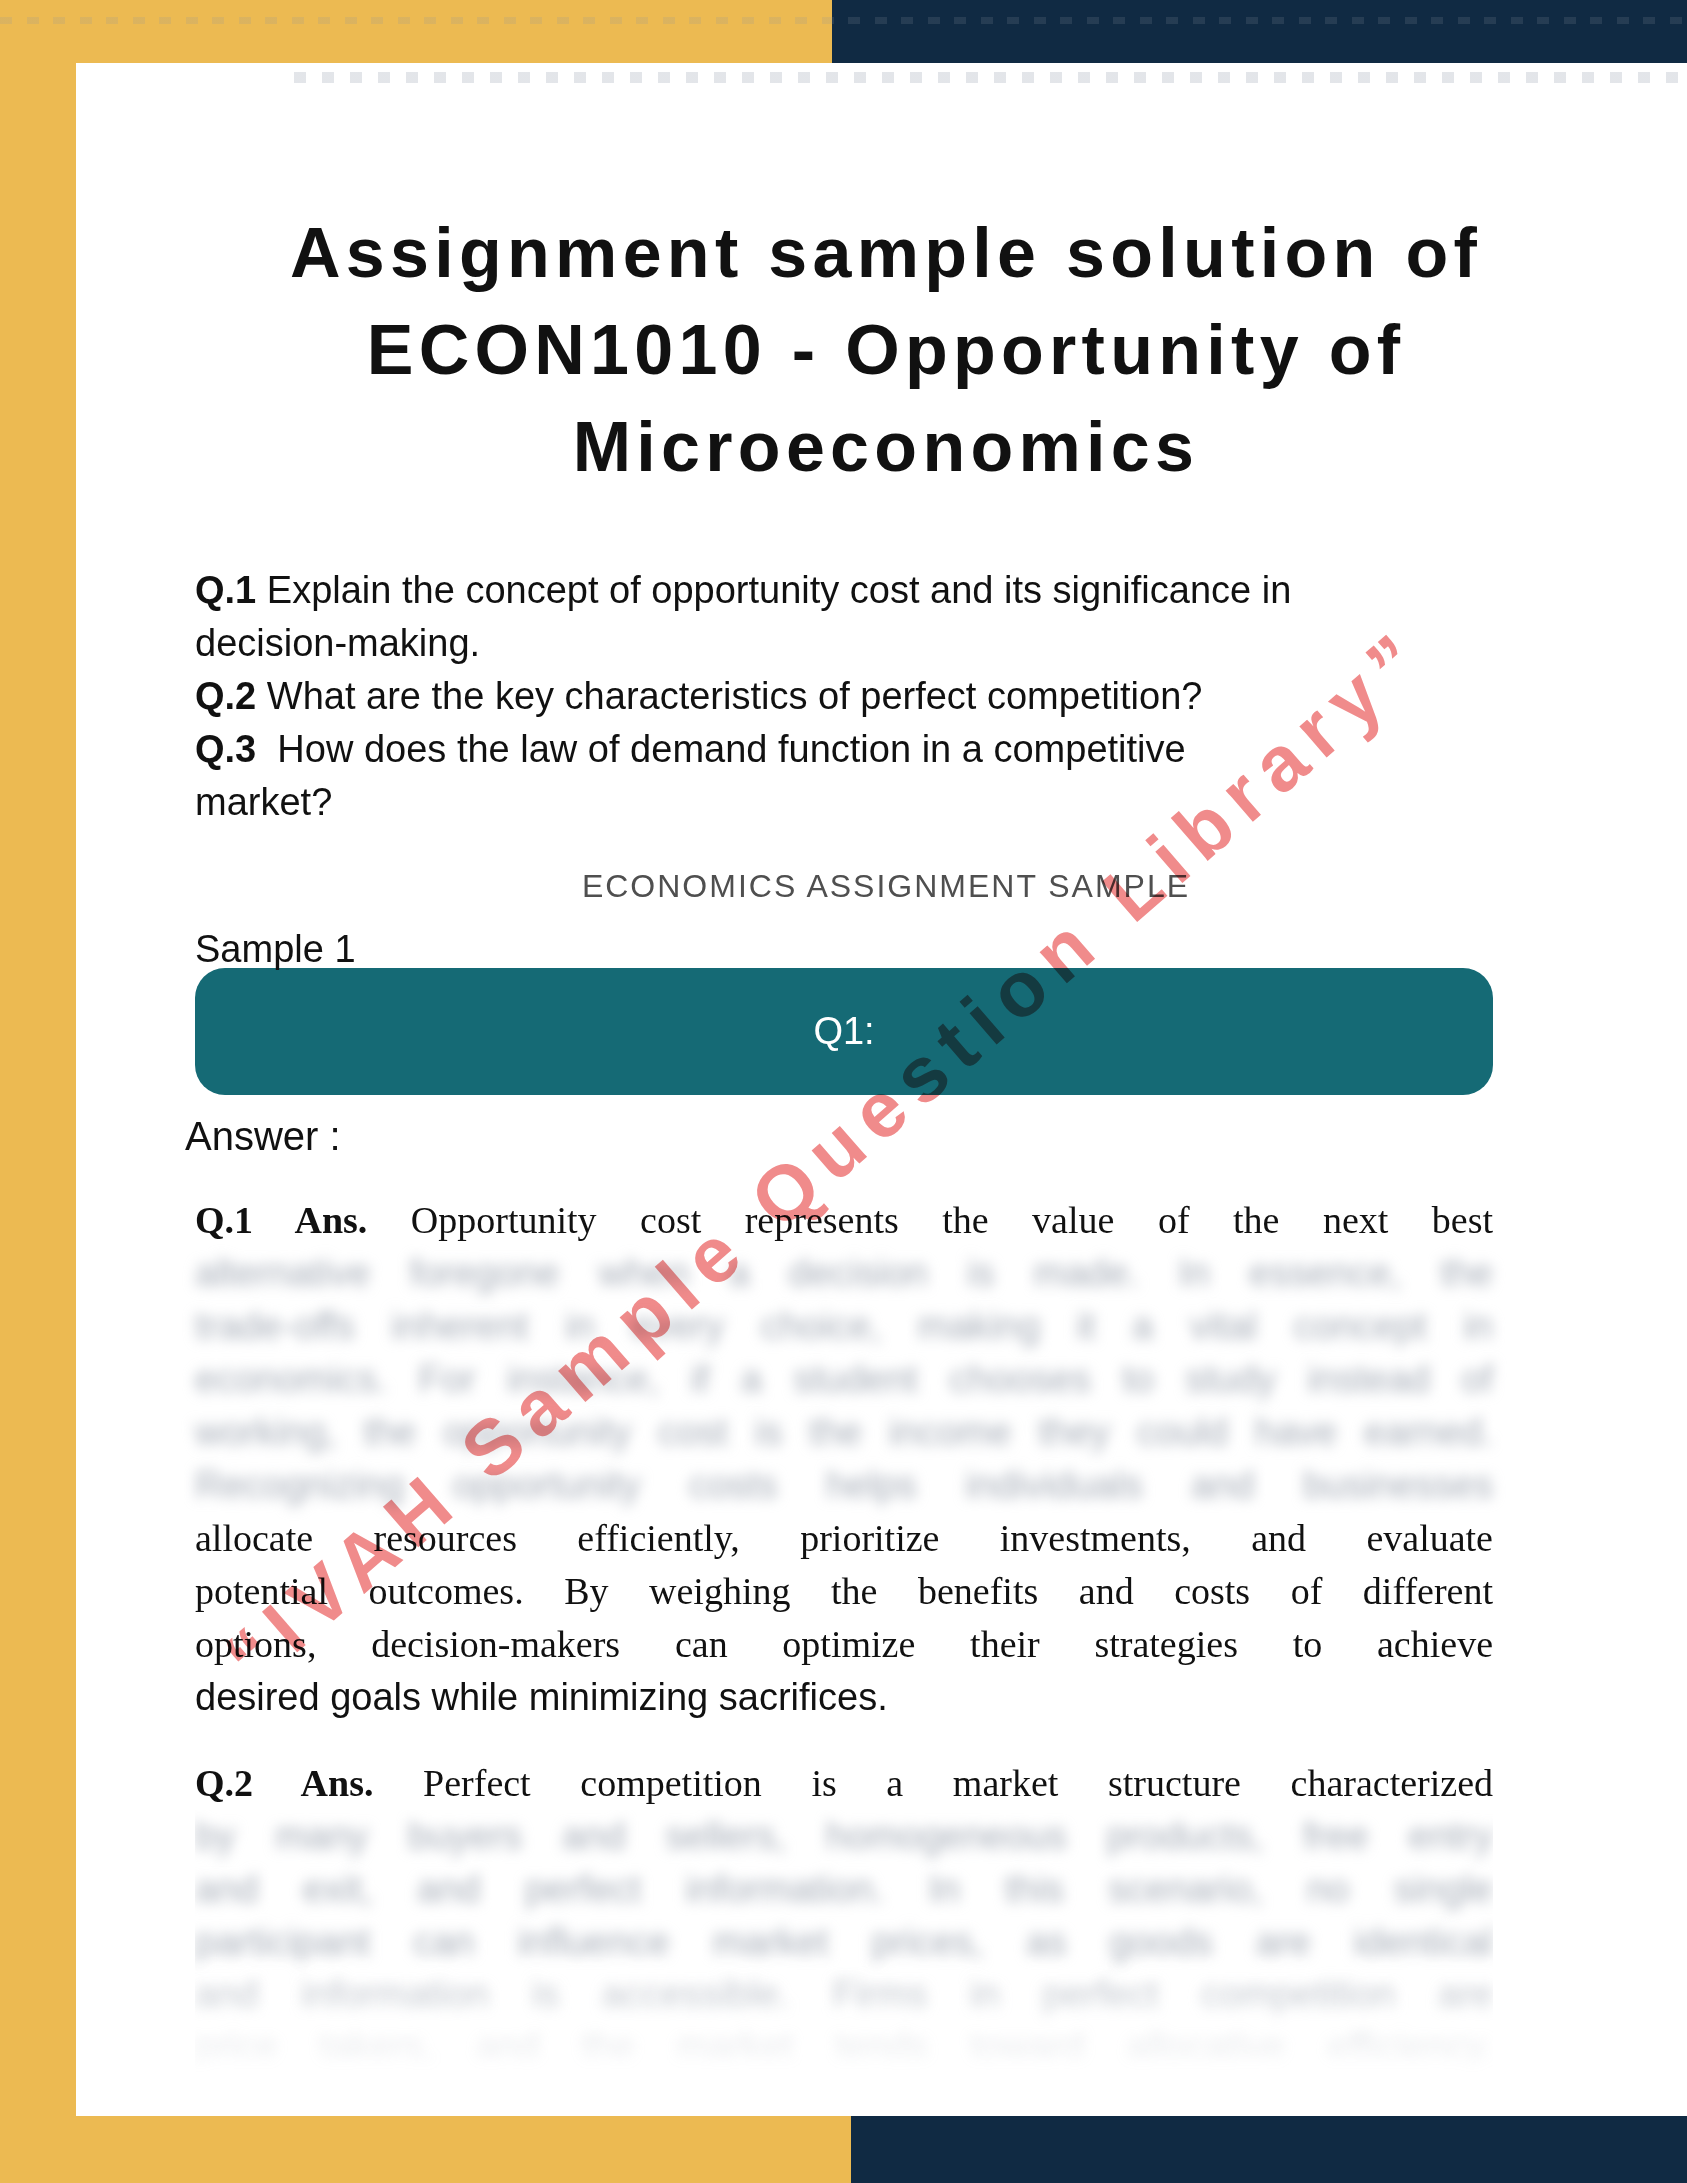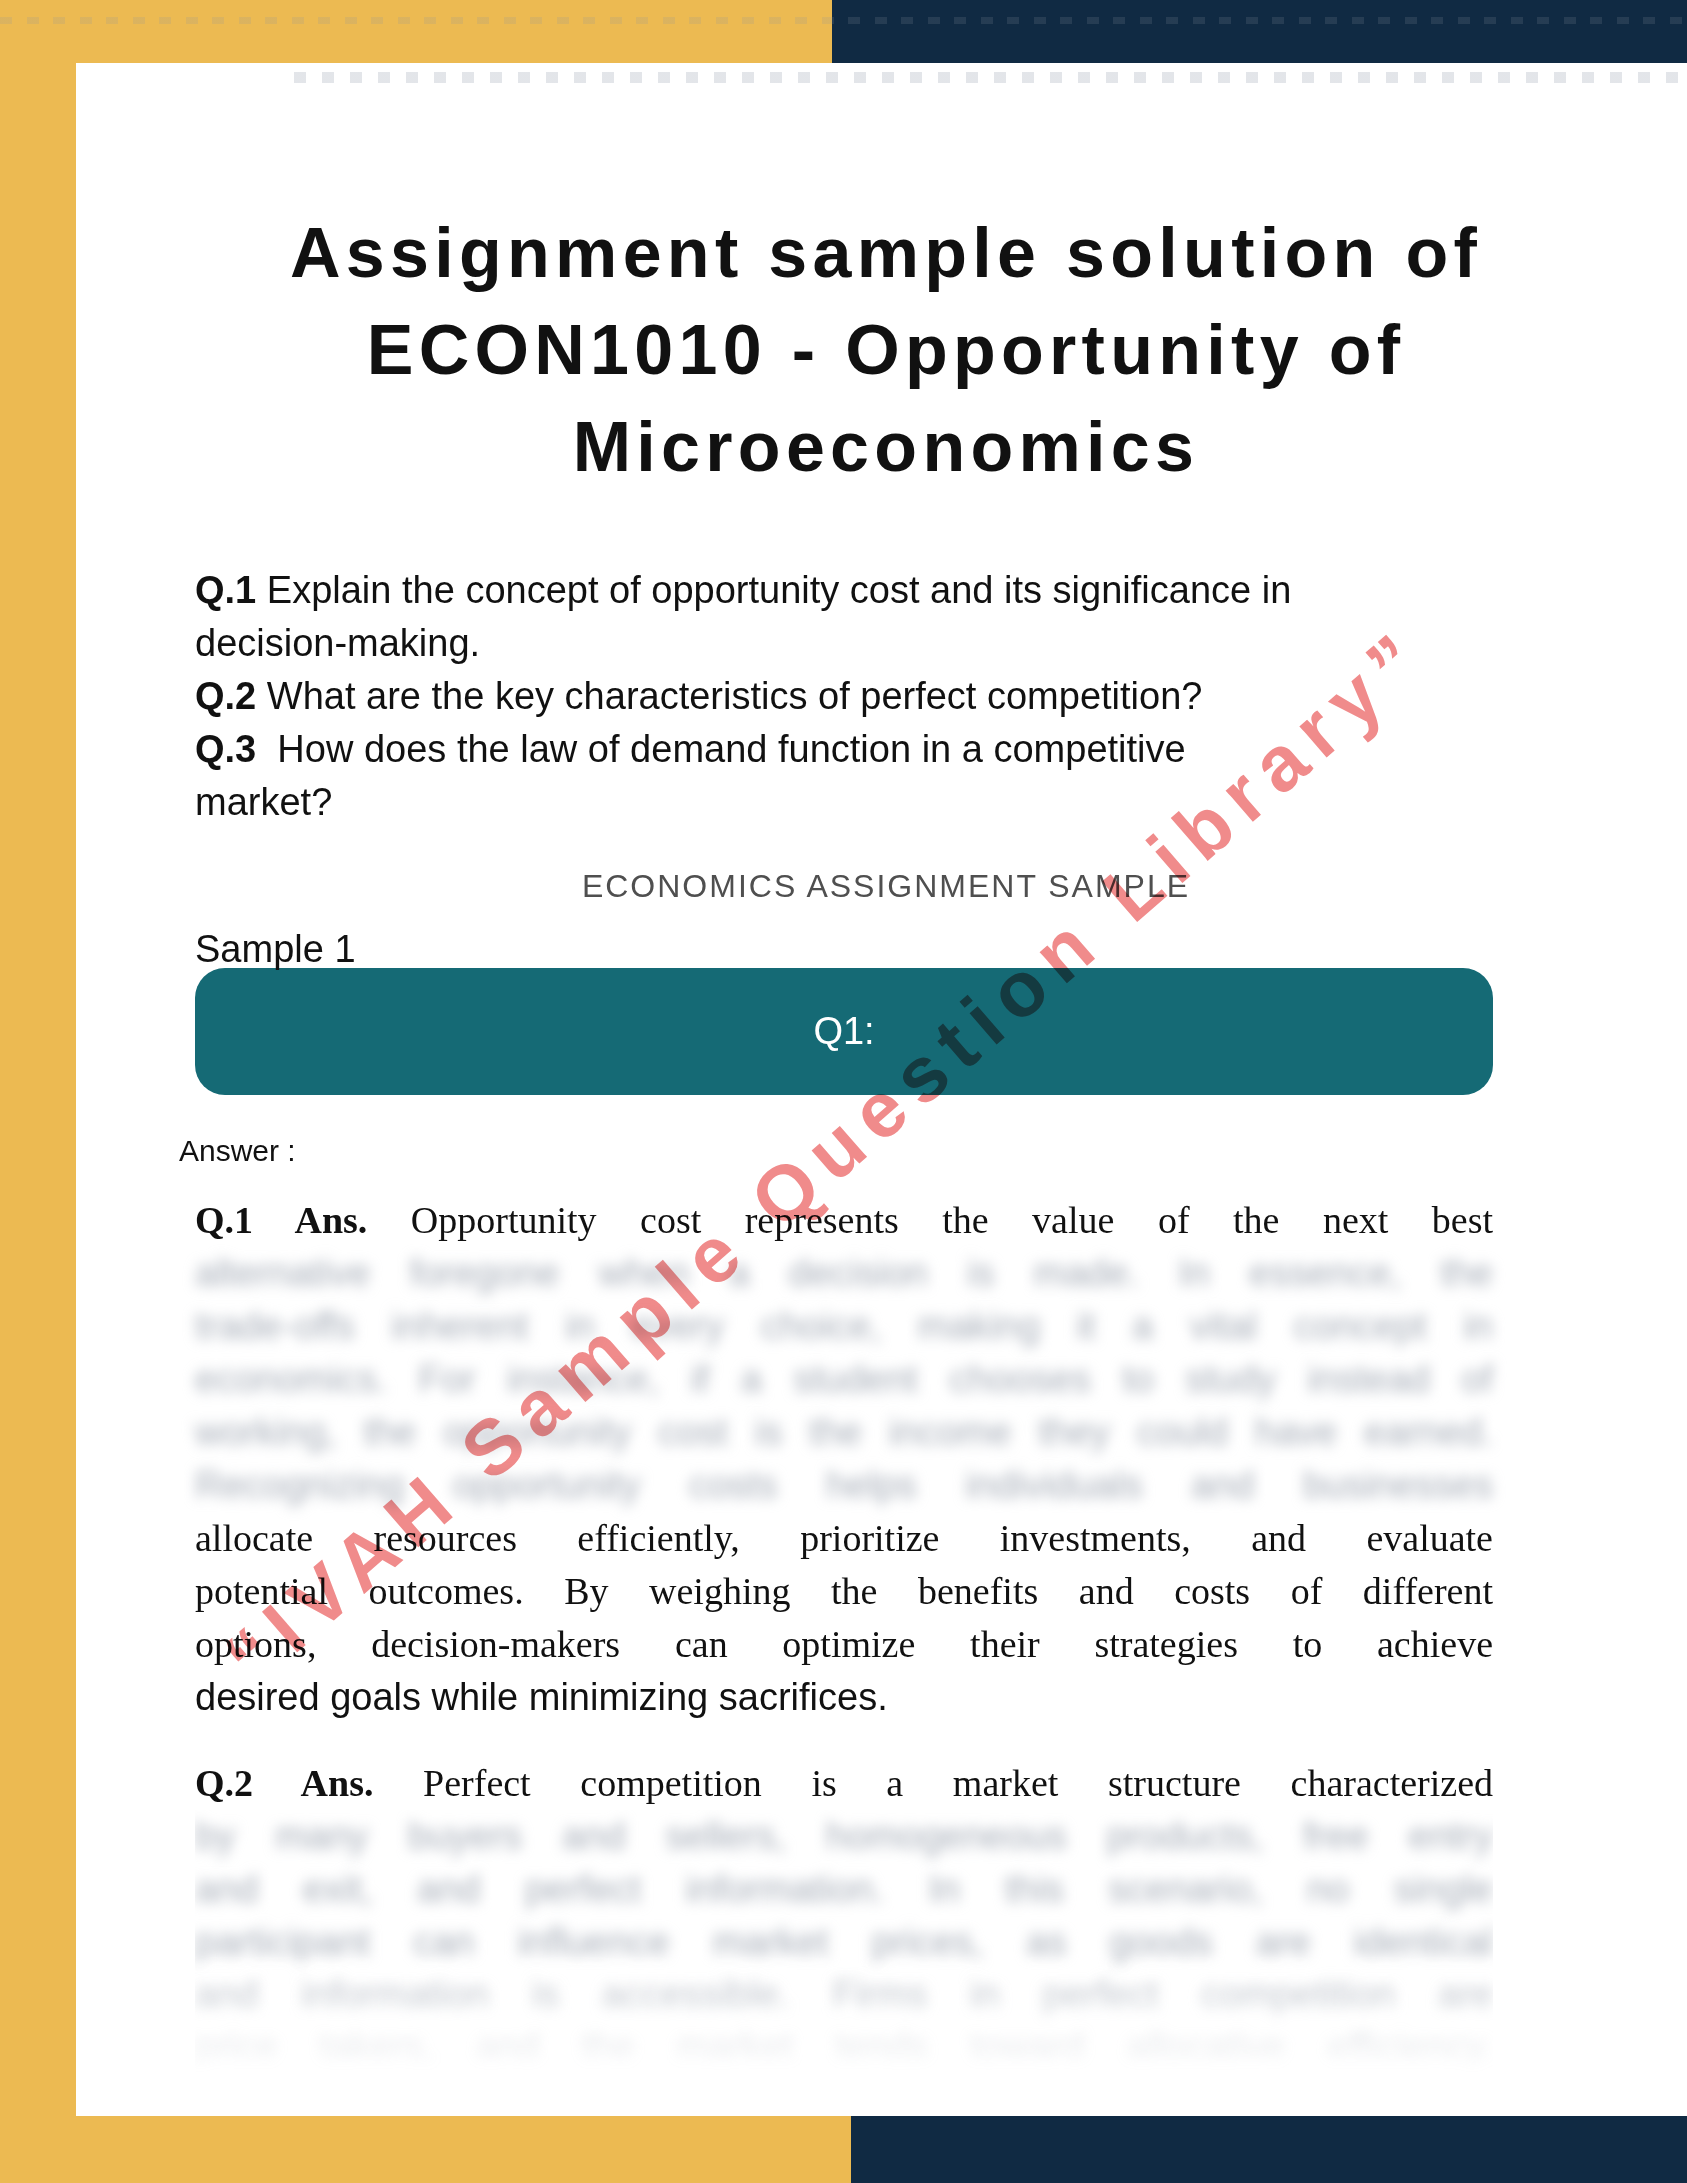--- a/index.html
+++ b/index.html
@@ -80,22 +80,22 @@
   .banner{
     position:absolute;top:905px;left:119px;width:1298px;height:127px;
     background:var(--teal);z-index:1;border-radius:30px;
   }
   .banner-label{
     width:100%;height:127px;line-height:127px;text-align:center;
     color:#ffffff;font-size:38px;position:relative;z-index:3;
   }
 
   .answer-label{
-    position:absolute;top:1047px;left:103px;font-size:30px;line-height:53px;
-    color:var(--ink);z-index:3;margin-top:14px;
+    position:absolute;top:1047px;left:109px;font-size:40px;line-height:53px;
+    color:var(--ink);z-index:3;
   }
 
   #answer1{top:1131px;}
   #answer2{top:1694px;}
 
   .watermark{
     position:absolute;left:-142px;top:1020px;width:1786px;height:146px;
     transform:rotate(-41deg);
     text-align:center;line-height:146px;
     font-size:78px;font-weight:700;letter-spacing:12px;

